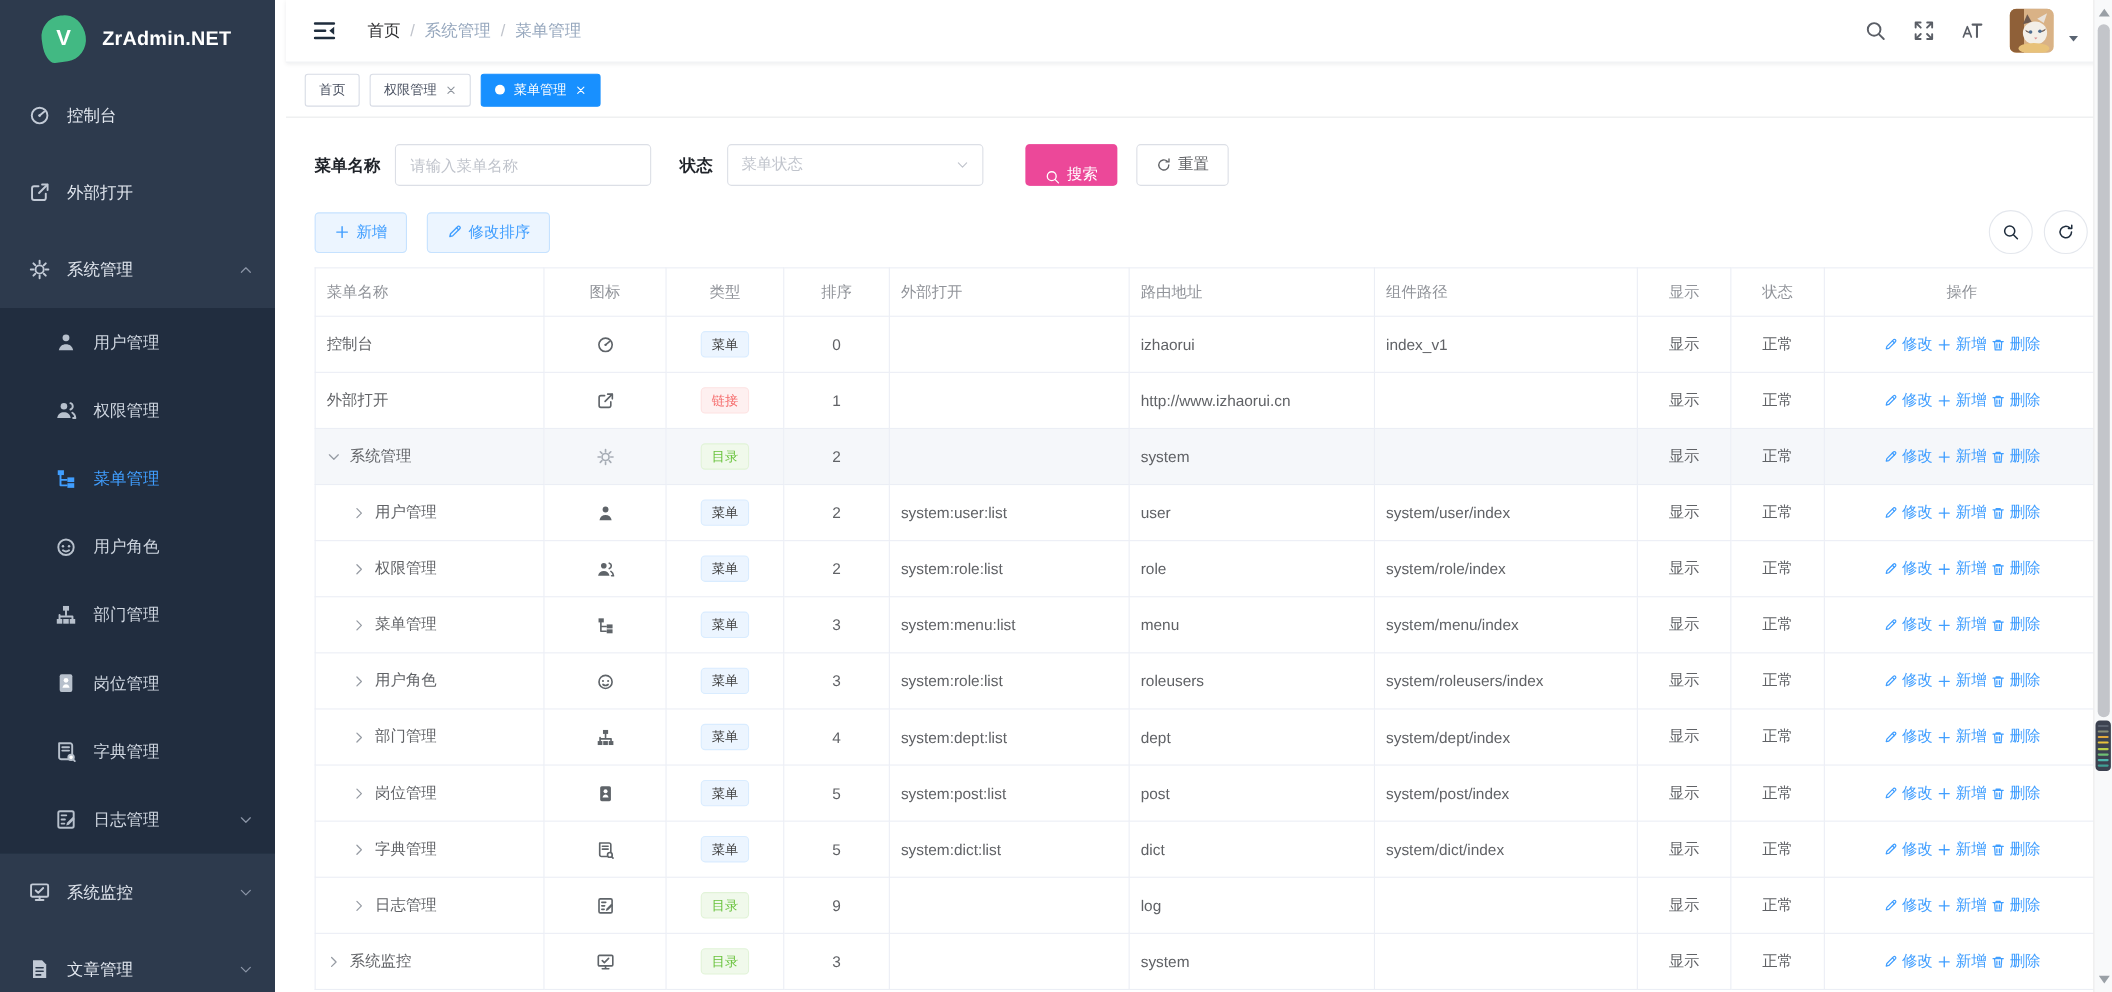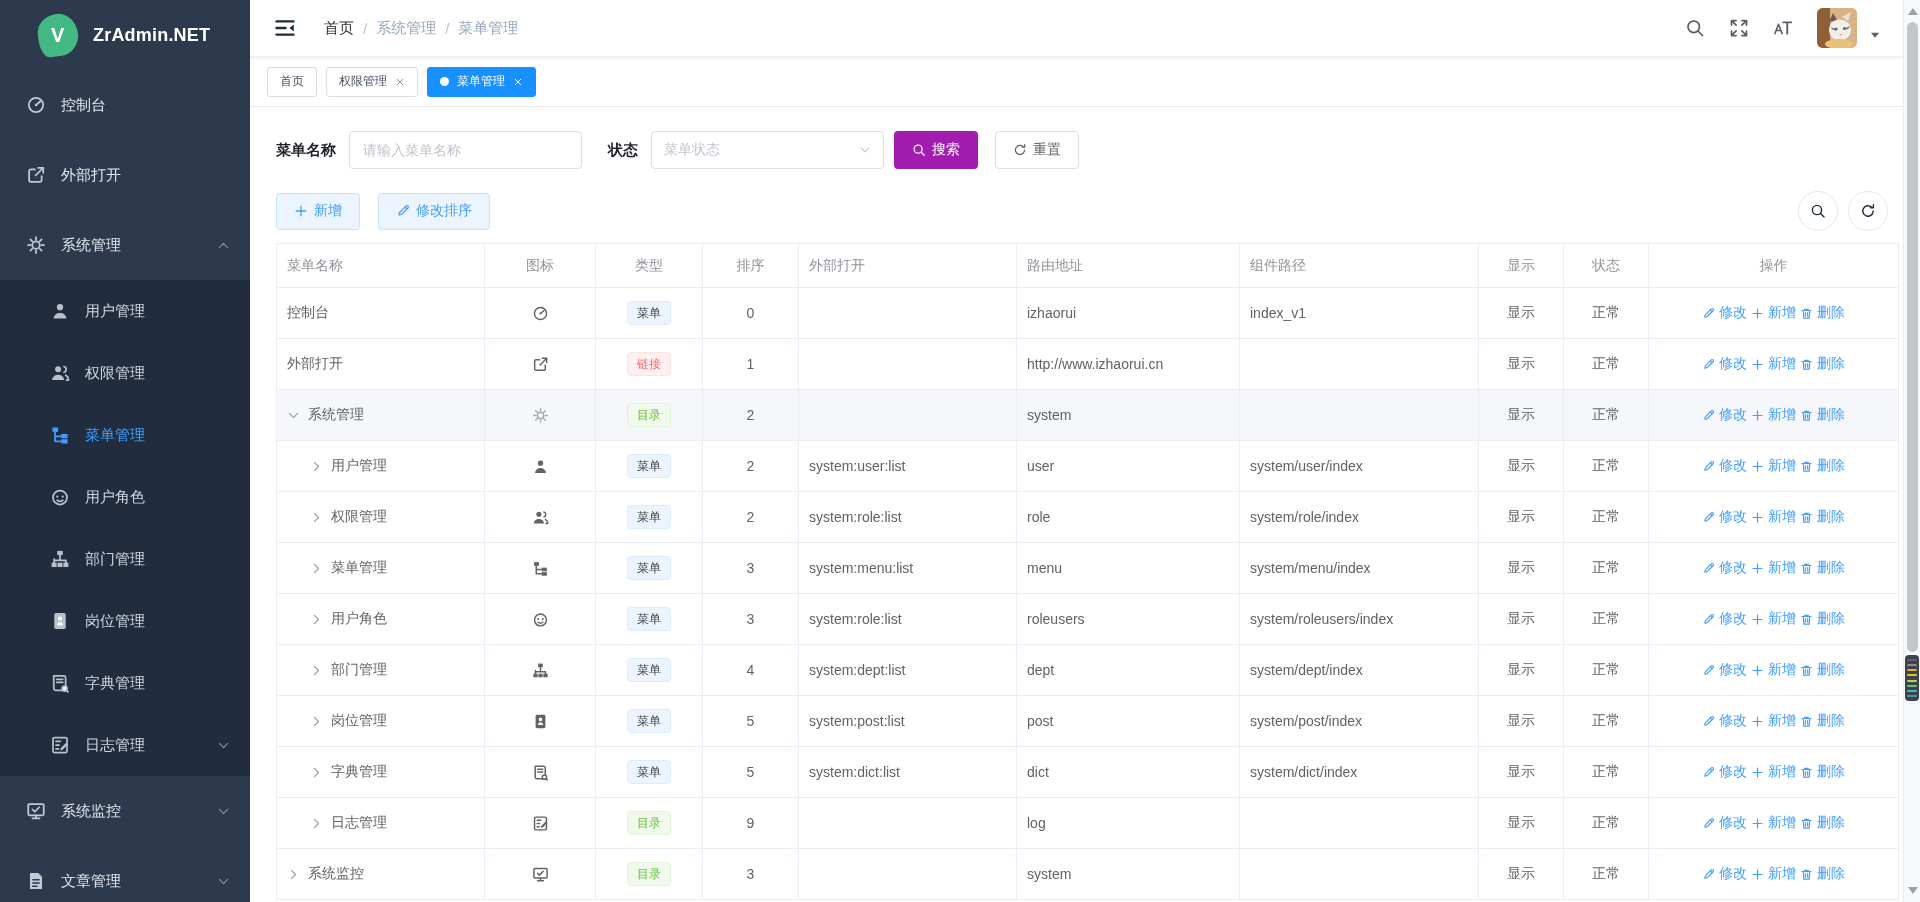--- a/index.html
+++ b/index.html
@@ -17,21 +17,21 @@
   .menu-item { display:flex; align-items:center; padding:0 20px 0 26px; color:#e2e7ef; font-size:15px; cursor:pointer; }
   .menu-item.lvl0 { height:70px; }
   .submenu { background:#212d3f; }
   .menu-item.lvl1 { height:62px; padding-left:50px; color:#cfd6e0; }
   .menu-item .mi-icon { width:20px; height:20px; margin-right:15px; color:#c2cad6; }
   .menu-item.lvl1 .mi-icon { color:#b7c0cc; }
   .menu-item.active, .menu-item.active .mi-icon { color:#409eff; }
   .menu-item .chev { margin-left:auto; color:#8a94a6; }
 
   
-  .main { position:absolute; left:250px; top:0; width:1653px; height:902px; background:#fff; }
+  .main { position:absolute; left:260px; top:0; width:1653px; height:902px; background:#fff; }
 
   .navbar { height:57px; display:flex; align-items:center; padding:0 22px 0 24px; border-bottom:1px solid #eef0f3; box-shadow:0 1px 4px rgba(0,21,41,.08); position:relative; z-index:3; background:#fff; }
   .hamburger { width:22px; height:22px; color:#1f2d3d; cursor:pointer; }
   .breadcrumb { display:flex; align-items:center; margin-left:28px; font-size:15px; }
   .crumb { color:#97a8be; }
   .crumb.first { color:#303133; cursor:pointer; }
   .crumb-sep { color:#c0c4cc; margin:0 9px; }
   .nav-right { margin-left:auto; display:flex; align-items:center; gap:24px; }
   .nav-ico { width:20px; height:20px; color:#5a5e66; cursor:pointer; }
   .avatar-wrap { display:flex; align-items:center; gap:12px; cursor:pointer; }
@@ -51,21 +51,21 @@
   .block { width:1622px; }
   .filter-row { display:flex; align-items:center; margin-bottom:22px; }
   .filter-label { font-size:15px; font-weight:bold; color:#1f2329; margin-right:13px; }
   .txt-input { width:233px; height:38px; border:1px solid #dcdfe6; border-radius:4px; padding:0 13px; font-size:14px; color:#606266; outline:none; font-family:inherit; }
   .txt-input::placeholder { color:#c0c4cc; }
   .gap24 { width:26px; }
   .select { width:233px; height:38px; border:1px solid #dcdfe6; border-radius:4px; padding:0 12px; display:flex; align-items:center; justify-content:space-between; cursor:pointer; }
   .select .sel-ph { font-size:14px; color:#c0c4cc; }
   .select .chevd { width:12px; height:12px; color:#c0c4cc; }
   .btn { height:38px; display:inline-flex; align-items:center; justify-content:center; gap:6px; border-radius:4px; font-size:14px; cursor:pointer; border:1px solid transparent; padding:0 17px; }
-  .btn-primary { background:#a21caf; color:#fff; margin-left:10px; }
+  .btn-primary { background:#ec4899; color:#fff; margin-left:38px;align-items:flex-end; }
   .btn-default { background:#fff; color:#606266; border-color:#dcdfe6; margin-left:17px; }
   .btn-plain { background:#ecf5ff; color:#409eff; border-color:#c6e2ff; height:37px; }
   .btn .bico { width:14px; height:14px; }
 
   .toolbar-row { display:flex; align-items:center; margin-bottom:12px; }
   .toolbar-row .btn + .btn { margin-left:18px; }
   .circle-btns { margin-left:auto; display:flex; gap:10px; padding-right:10px; }
   .circle-btn { width:40px; height:40px; border-radius:50%; border:1px solid #e4e7ed; background:#fff; display:flex; align-items:center; justify-content:center; color:#1f2d3d; cursor:pointer; }
   .circle-btn .bico { width:16px; height:16px; }
 

